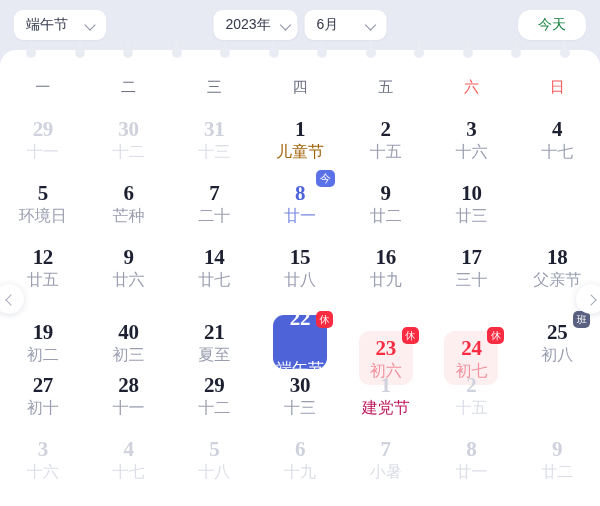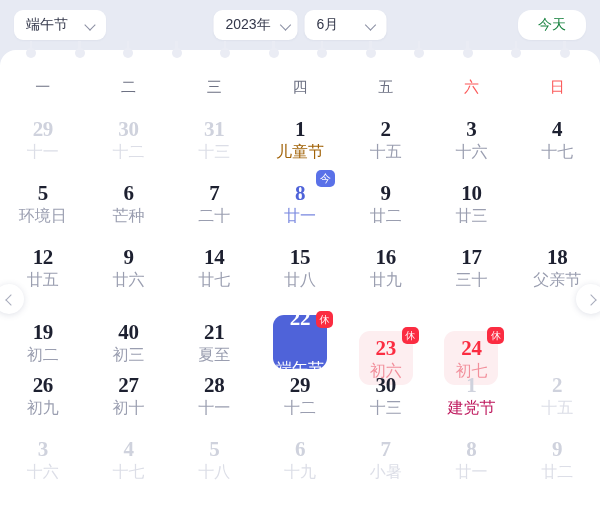--- a/index.html
+++ b/index.html
@@ -472,30 +472,31 @@
             <div class="badge rest-badge">休</div>
           </div>
         </div>
         <div class="day-cell rest">
           <div class="day-inner">
             <div class="solar">24</div>
             <div class="lunar">初七</div>
             <div class="badge rest-badge">休</div>
           </div>
         </div>
+        <div class="day-cell normal">
+          <div class="day-inner">
+            <div class="solar">25</div>
+            <div class="lunar">初八</div>
+            <div class="badge work-badge">班</div>
+          </div>
+        </div>
       </div>
       <div class="week-row">
         <div class="day-cell normal">
           <div class="day-inner">
-            <div class="solar">26</div>
-            <div class="lunar">初九</div>
-          </div>
-        </div>
-        <div class="day-cell normal">
-          <div class="day-inner">
             <div class="solar">27</div>
             <div class="lunar">初十</div>
           </div>
         </div>
         <div class="day-cell normal">
           <div class="day-inner">
             <div class="solar">28</div>
             <div class="lunar">十一</div>
           </div>
         </div>

